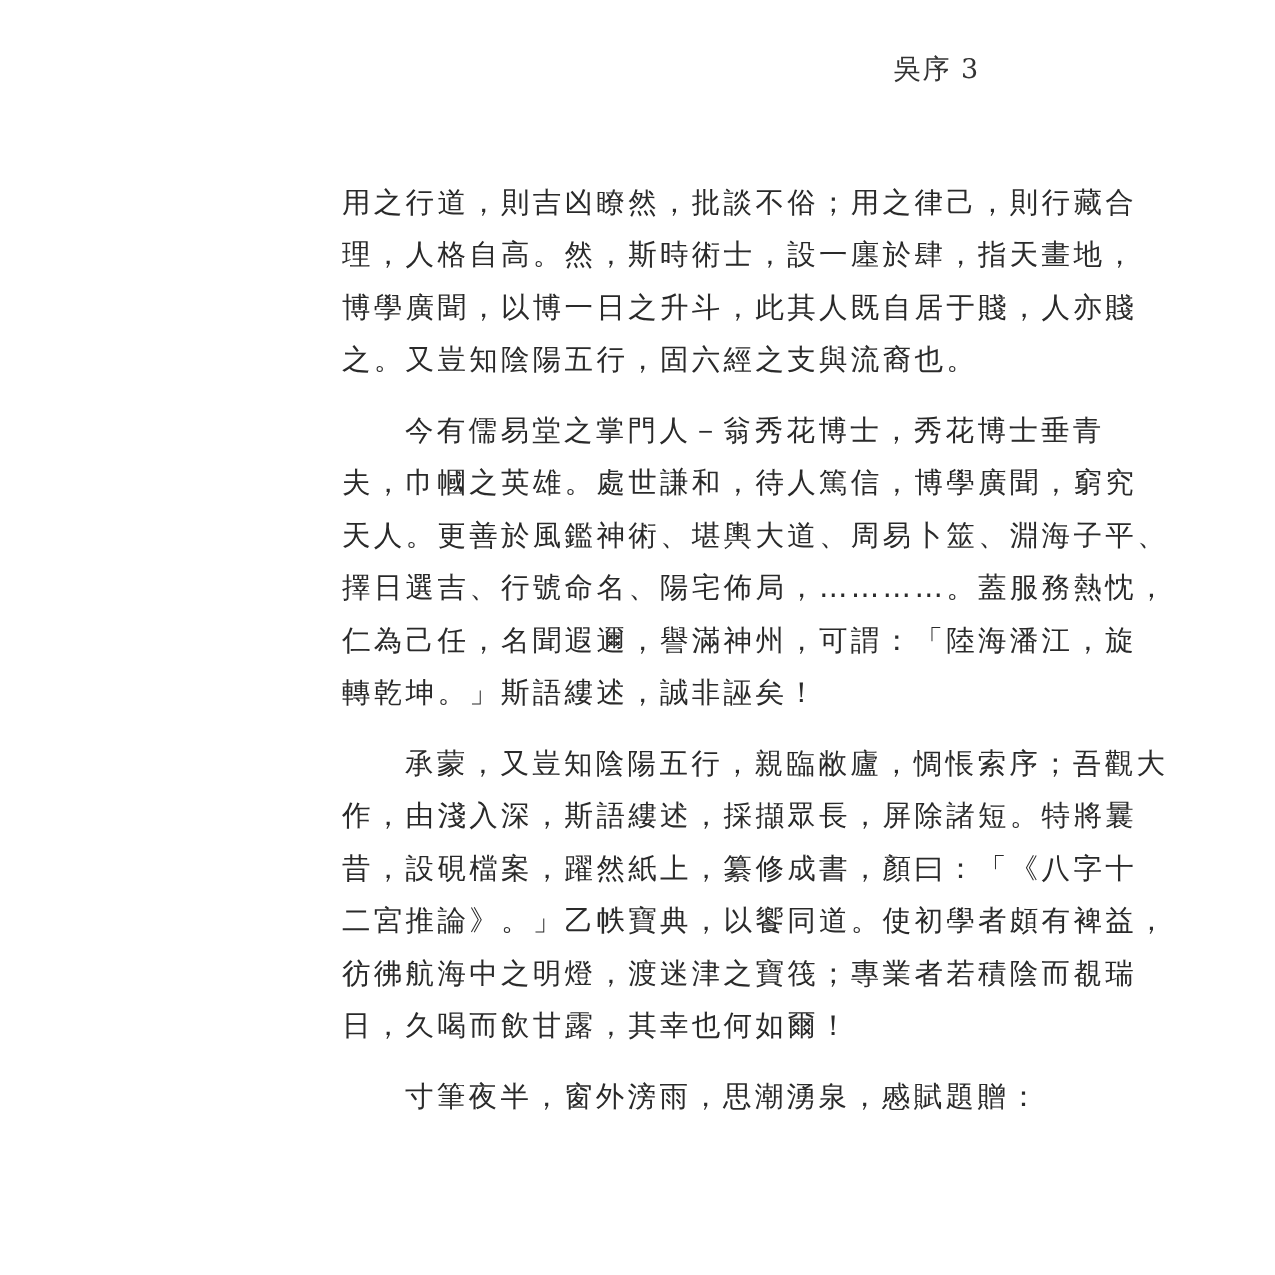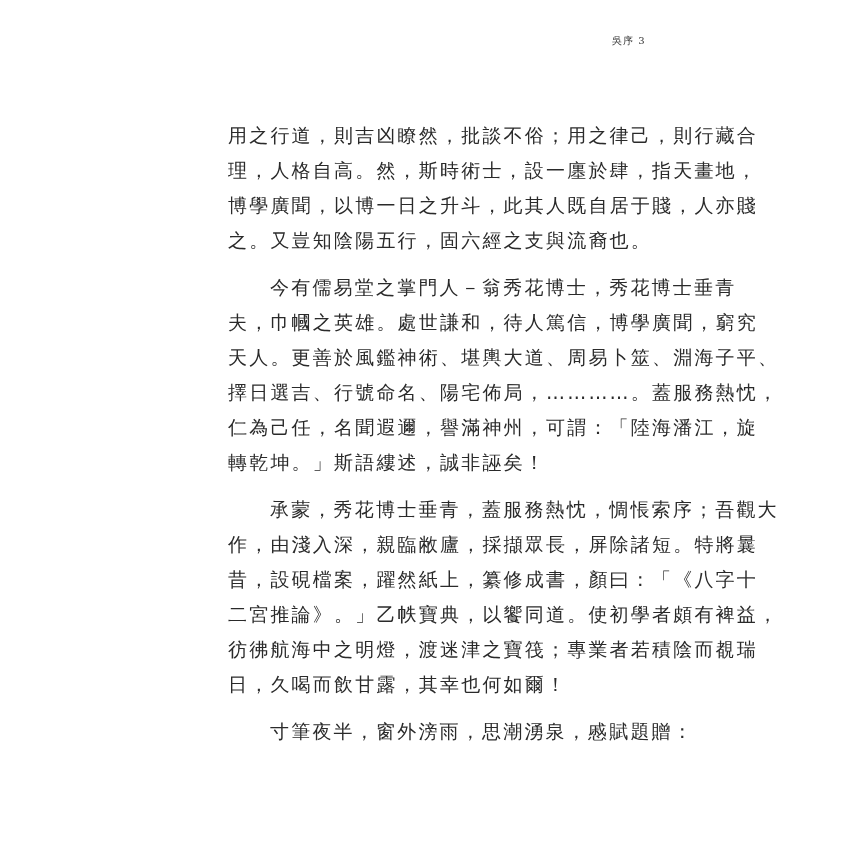--- a/index.html
+++ b/index.html
@@ -11,23 +11,23 @@
       width: 850px;
       height: 850px;
       position: relative;
       overflow: hidden;
       font-family: "DejaVu Sans", sans-serif;
       color: #2a2a2a;
     }
     .page-header {
       position: absolute;
       top: 34px;
-      left: 612px;
+      left: 596px;
       font-family: "DejaVu Serif", serif;
-      font-size: 10px;
+      font-size: 18px;
       color: #333;
       letter-spacing: 1px;
     }
     .body-text {
       position: absolute;
       top: 118px;
       left: 228px;
       width: 430px;
     }
     .paragraph {
@@ -62,22 +62,22 @@
     <div class="paragraph">
       <span class="line indent">今有儒易堂之掌門人－翁秀花博士，秀花博士垂青</span>
       <span class="line">夫，巾幗之英雄。處世謙和，待人篤信，博學廣聞，窮究</span>
       <span class="line">天人。更善於風鑑神術、堪輿大道、周易卜筮、淵海子平、</span>
       <span class="line">擇日選吉、行號命名、陽宅佈局，…………。蓋服務熱忱，</span>
       <span class="line">仁為己任，名聞遐邇，譽滿神州，可謂：「陸海潘江，旋</span>
       <span class="line">轉乾坤。」斯語縷述，誠非誣矣！</span>
     </div>
 
     <div class="paragraph">
-      <span class="line indent">承蒙，秀花博士垂青，蓋服務熱忱，惆悵索序；吾觀大</span>
-      <span class="line">作，由淺入深，親臨敝廬，採擷眾長，屏除諸短。特將曩</span>
+      <span class="line indent">承蒙，又豈知陰陽五行，親臨敝廬，惆悵索序；吾觀大</span>
+      <span class="line">作，由淺入深，斯語縷述，採擷眾長，屏除諸短。特將曩</span>
       <span class="line">昔，設硯檔案，躍然紙上，纂修成書，顏曰：「《八字十</span>
       <span class="line">二宮推論》。」乙帙寶典，以饗同道。使初學者頗有裨益，</span>
       <span class="line">彷彿航海中之明燈，渡迷津之寶筏；專業者若積陰而覩瑞</span>
       <span class="line">日，久喝而飲甘露，其幸也何如爾！</span>
     </div>
 
     <div class="paragraph">
       <span class="line indent">寸筆夜半，窗外滂雨，思潮湧泉，慼賦題贈：</span>
     </div>
   </div>

